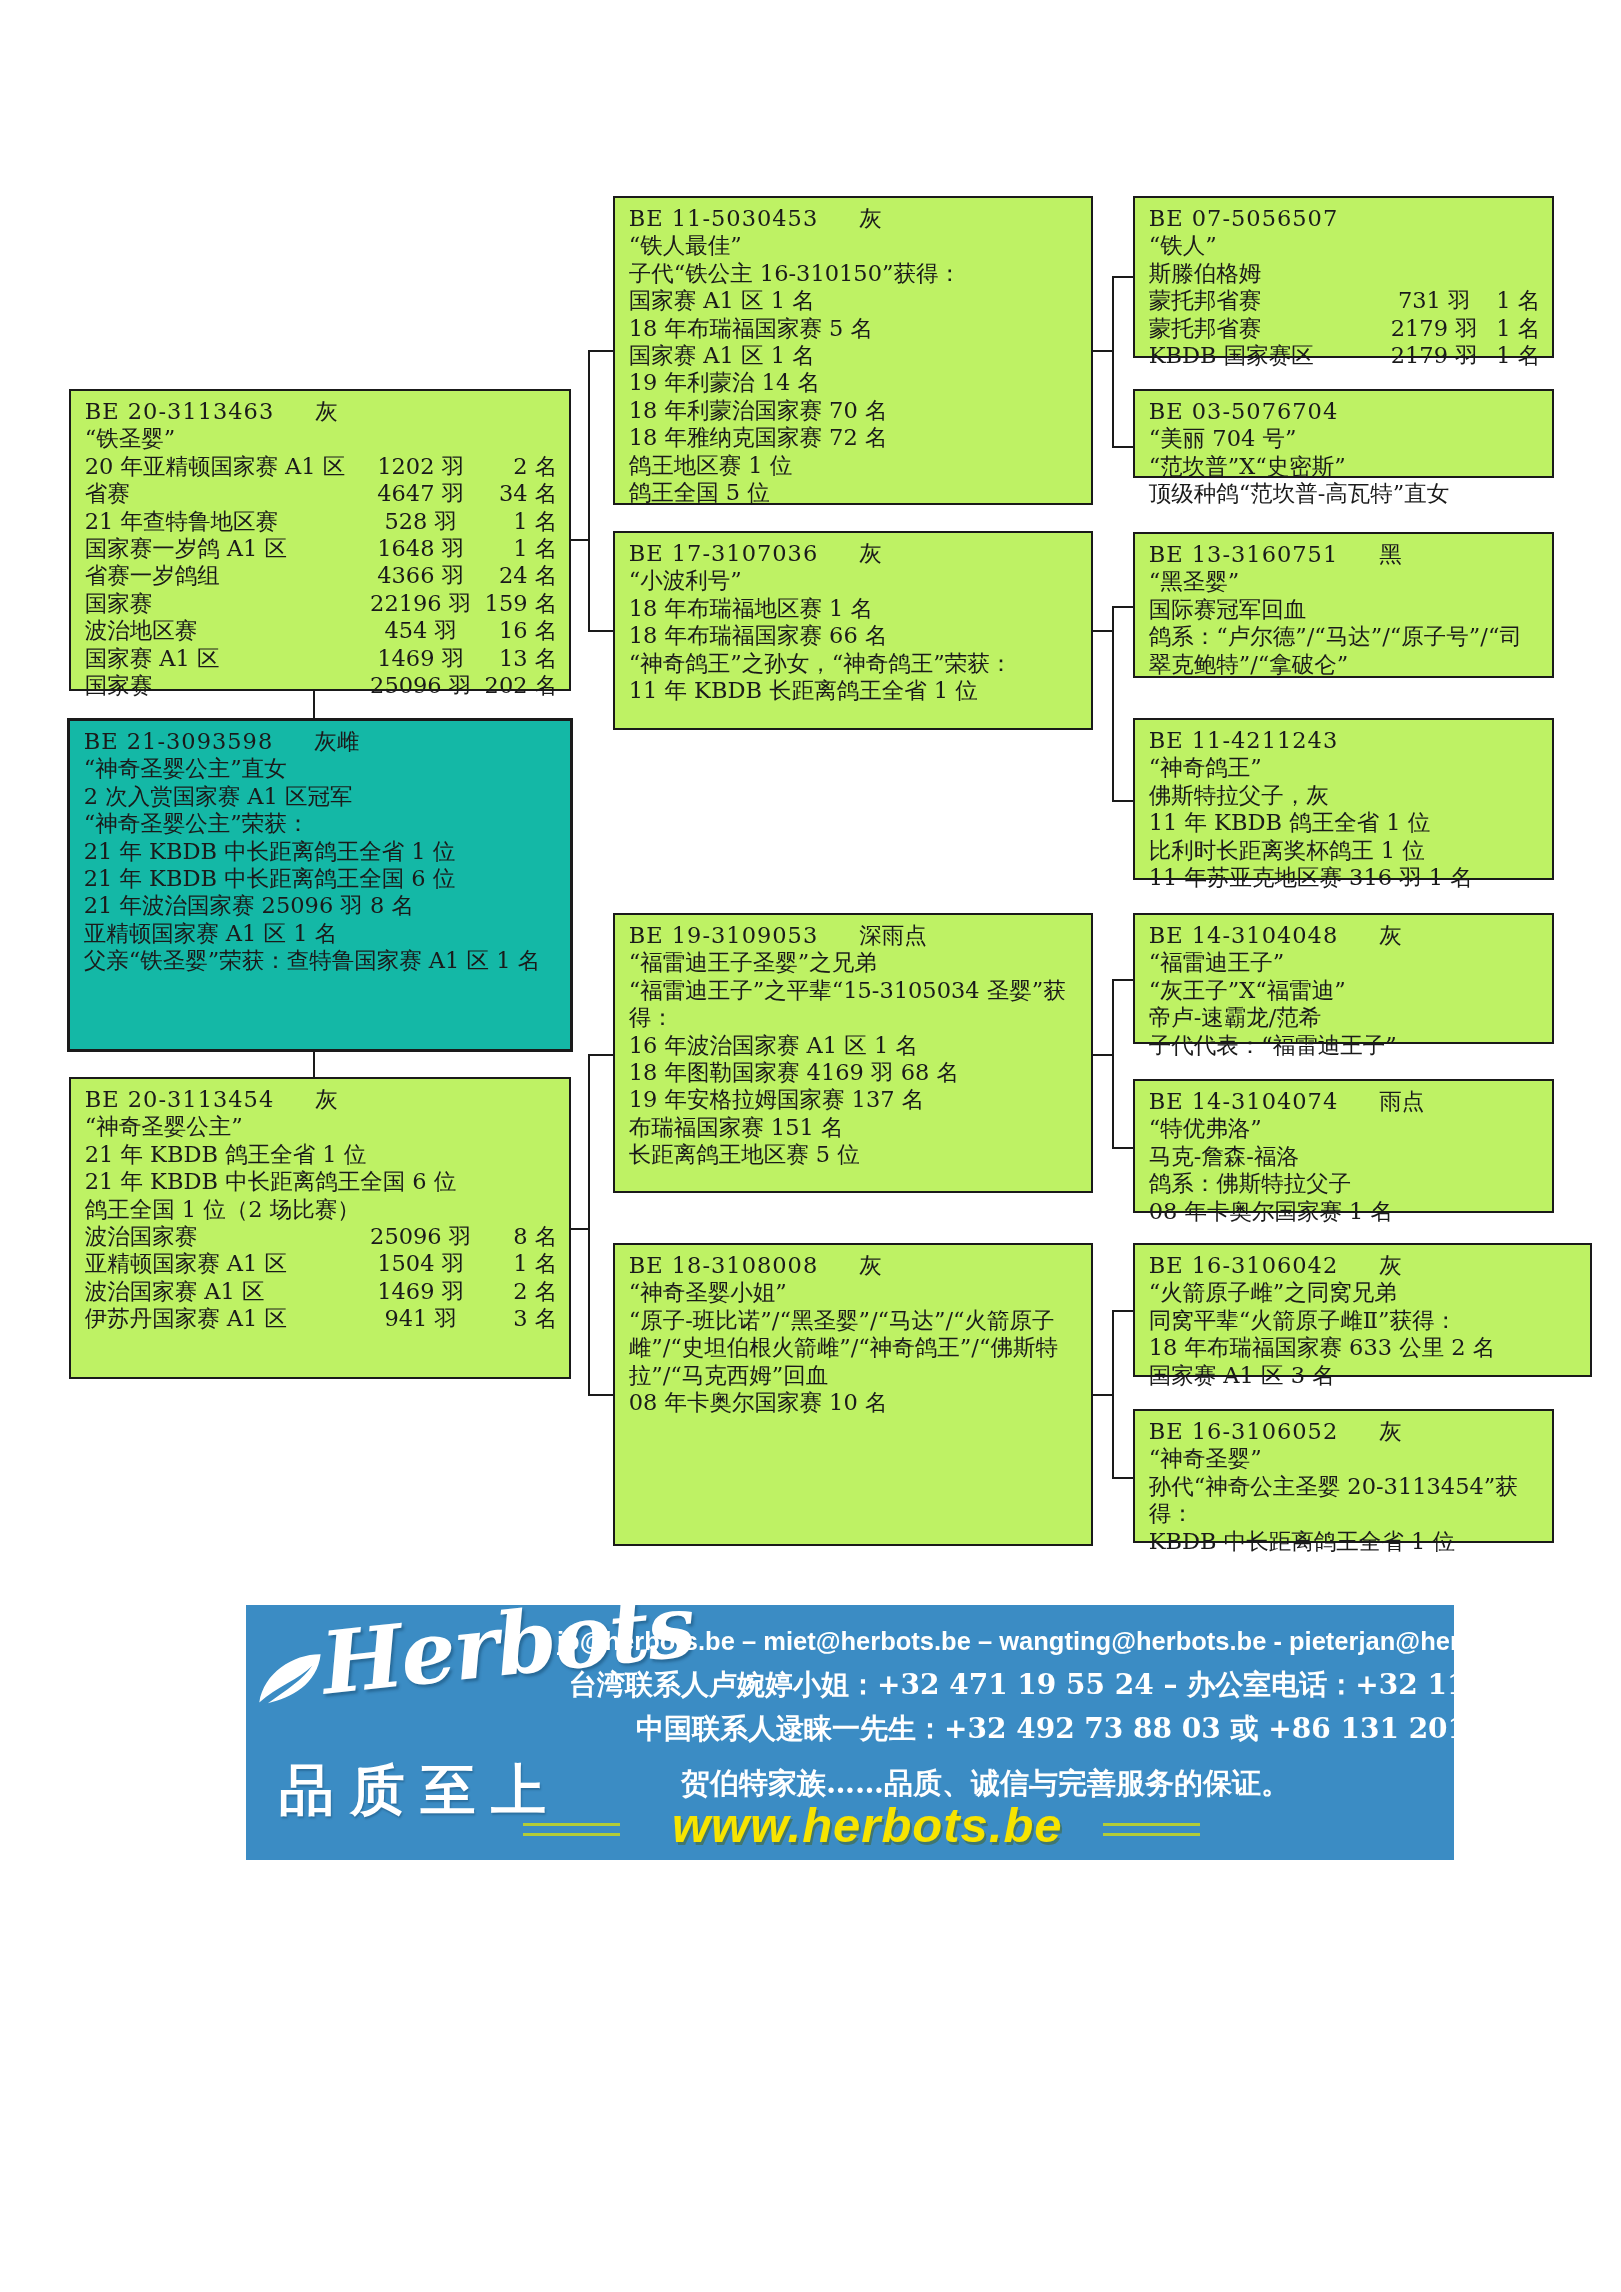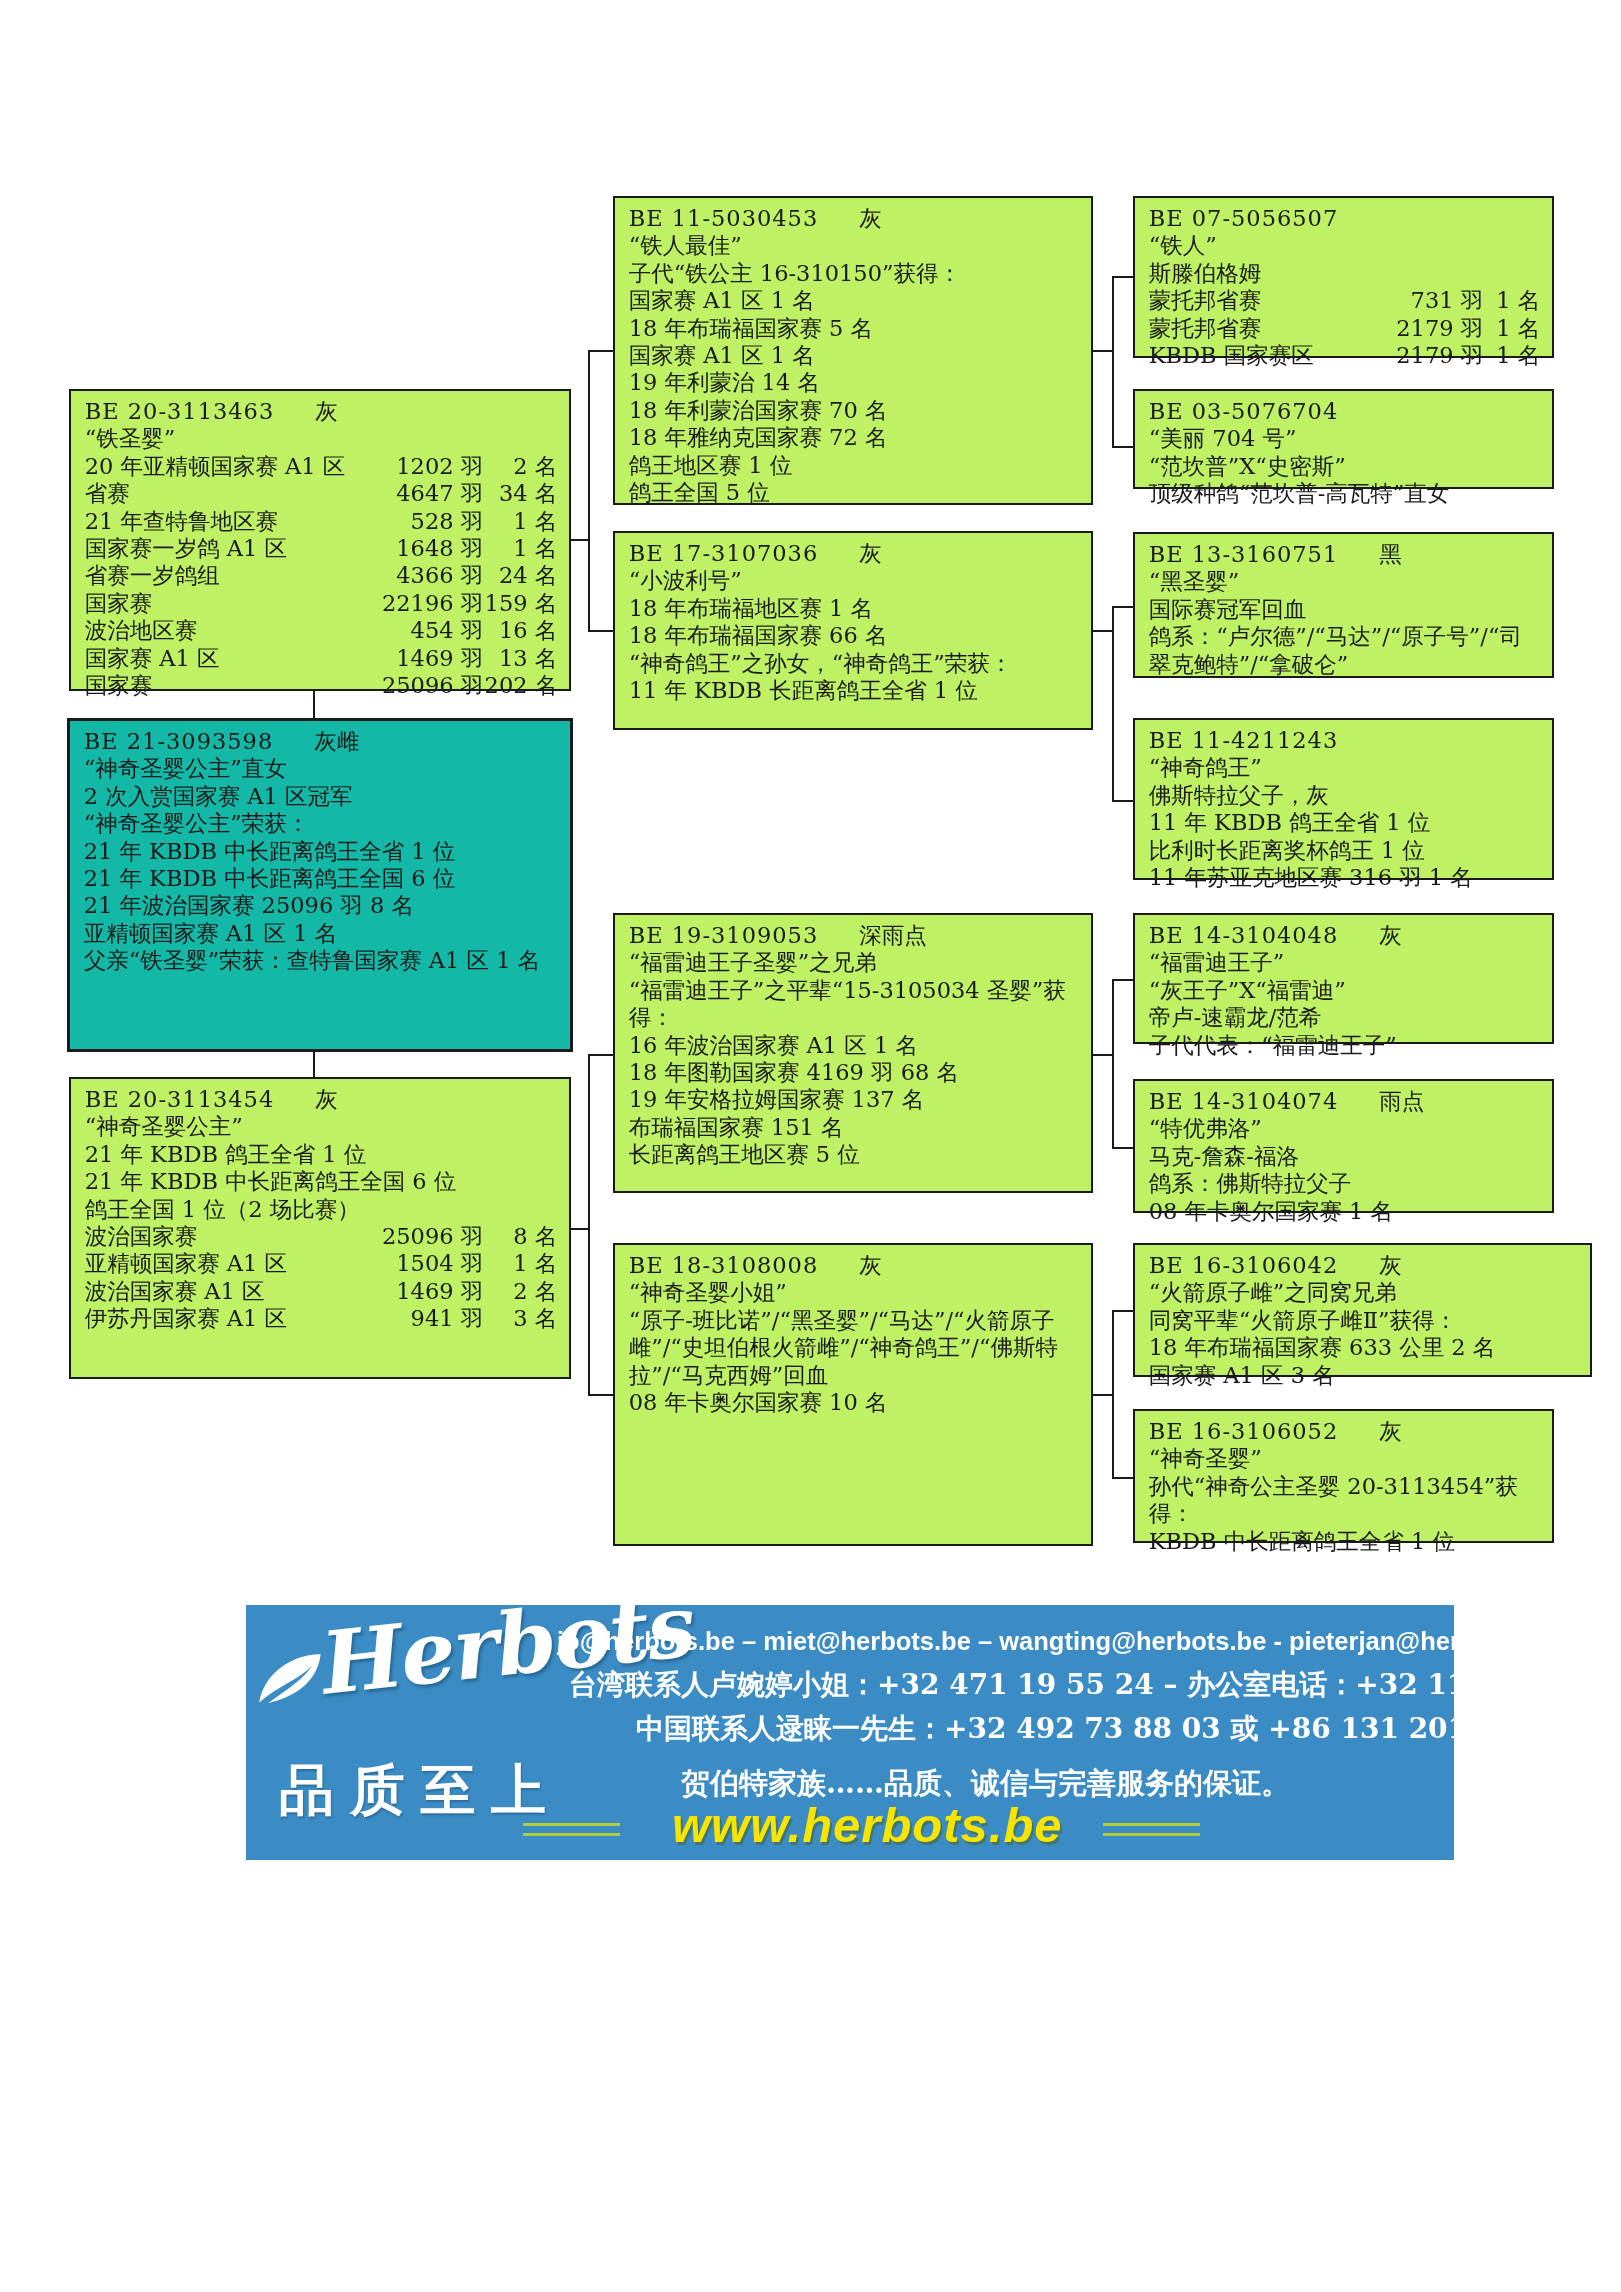--- a/index.html
+++ b/index.html
@@ -13,21 +13,21 @@
     position:absolute;border:2px solid #1a1a1a;background:#bef264;
     box-sizing:border-box;padding:6.9px 11.8px 0 13.7px;
     font-size:22.5px;line-height:27.4px;
   }
   .pbox.subject{border-width:3.9px;background:#14b8a6;}
   .row{white-space:pre-wrap;}
   .row.head .ring{letter-spacing:1px;}
   .row.head .ctag{margin-left:41px;}
   .row.cols{display:flex;align-items:baseline;}
   .row.cols .lbl{flex:1 1 auto;white-space:nowrap;}
-  .row.cols .num{text-align:right;white-space:nowrap;}
+  .row.cols .num{text-align:center;white-space:nowrap;}
   .row.cols .rank{text-align:right;white-space:nowrap;}
   .wide .num{min-width:125px;} .wide .rank{min-width:74px;}
   .narrow .num{min-width:98px;} .narrow .rank{min-width:57px;}
   
   .line{position:absolute;background:#1a1a1a;}
   .line.h{height:2px;} .line.v{width:2px;}
   
   .banner{
     position:absolute;left:246px;top:1605px;width:1208px;height:255px;
     overflow:hidden;font-family:"Liberation Sans","DejaVu Sans",sans-serif;
@@ -138,21 +138,21 @@
   </div>
 
 <div class="pbox narrow" style="left:1133px;top:196px;width:421px;height:162px;">
     <div class="row head"><span class="ring">BE 07-5056507</span></div>
     <div class="row">“铁人”</div>
     <div class="row">斯滕伯格姆</div>
     <div class="row cols"><span class="lbl">蒙托邦省赛</span><span class="num">731 羽</span><span class="rank">1 名</span></div>
     <div class="row cols"><span class="lbl">蒙托邦省赛</span><span class="num">2179 羽</span><span class="rank">1 名</span></div>
     <div class="row cols"><span class="lbl">KBDB 国家赛区</span><span class="num">2179 羽</span><span class="rank">1 名</span></div>
   </div>
-<div class="pbox narrow" style="left:1133px;top:389px;width:421px;height:100px;">
+<div class="pbox narrow" style="left:1133px;top:389px;width:421px;height:89px;">
     <div class="row head"><span class="ring">BE 03-5076704</span></div>
     <div class="row">“美丽 704 号”</div>
     <div class="row">“范坎普”X“史密斯”</div>
     <div class="row">顶级种鸽“范坎普-高瓦特”直女</div>
   </div>
 <div class="pbox narrow" style="left:1133px;top:532px;width:421px;height:146px;">
     <div class="row head"><span class="ring">BE 13-3160751</span><span class="ctag">黑</span></div>
     <div class="row">“黑圣婴”</div>
     <div class="row">国际赛冠军回血</div>
     <div class="row">鸽系：“卢尔德”/“马达”/“原子号”/“司翠克鲍特”/“拿破仑”</div>

